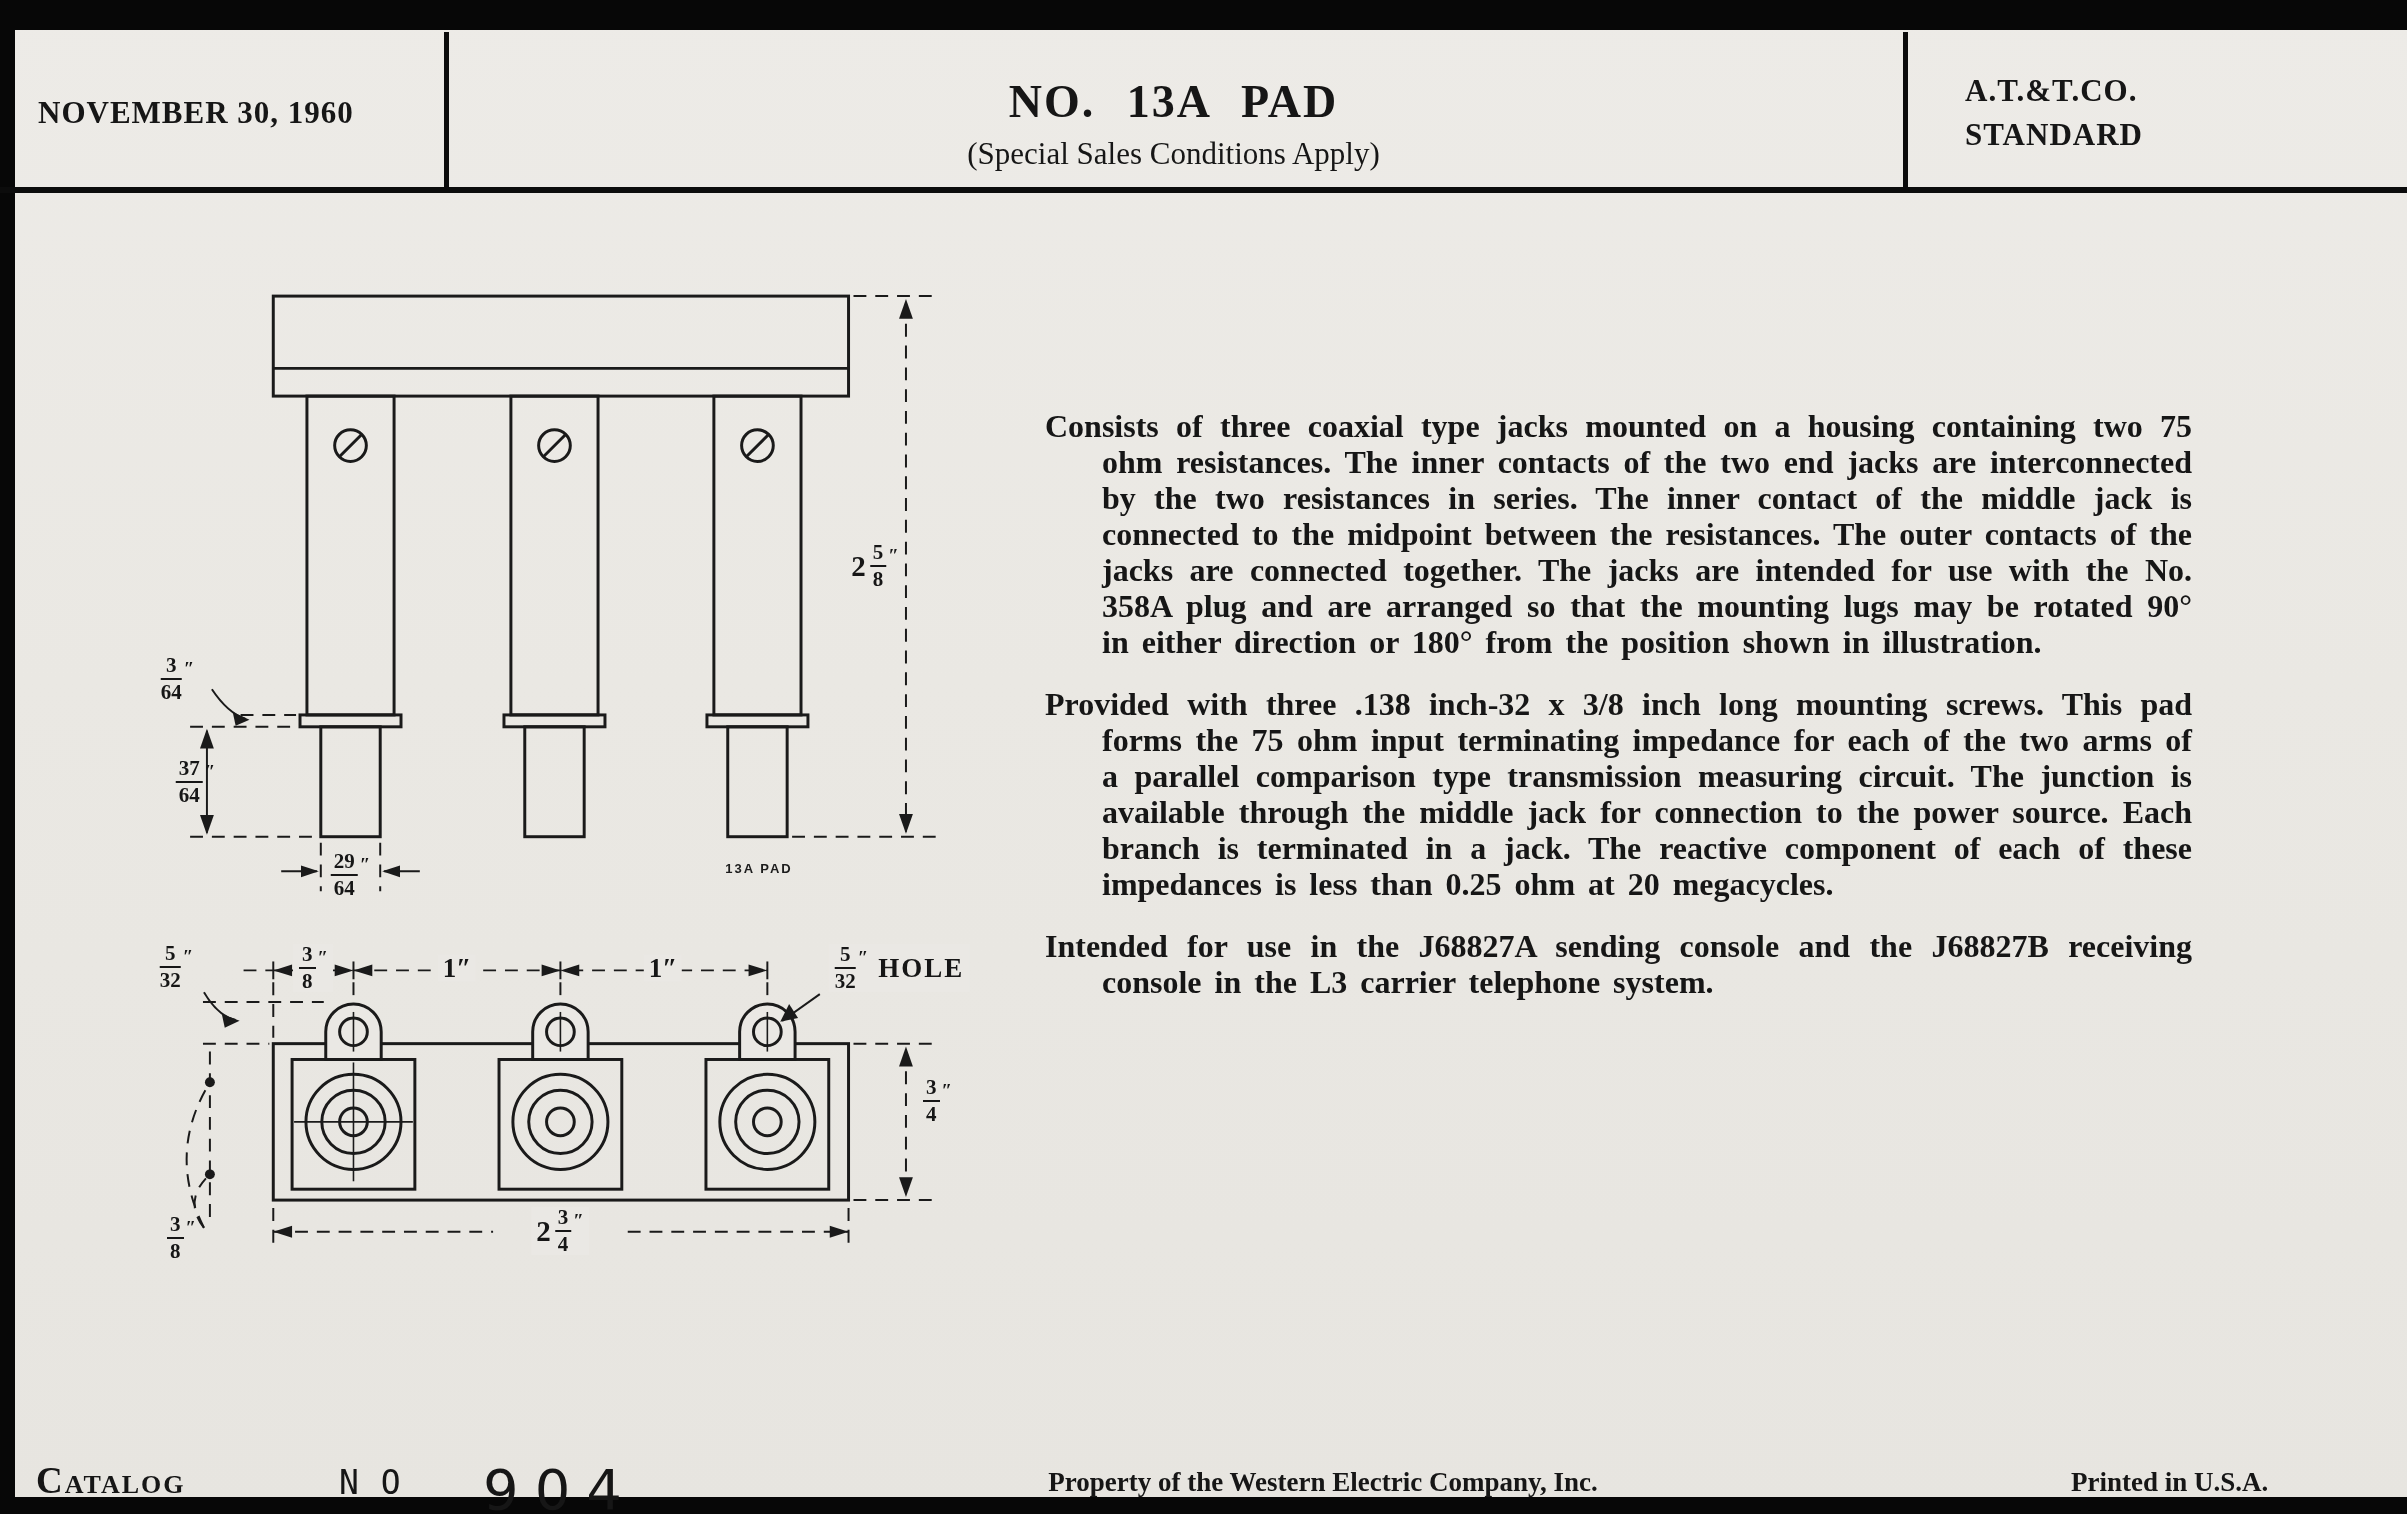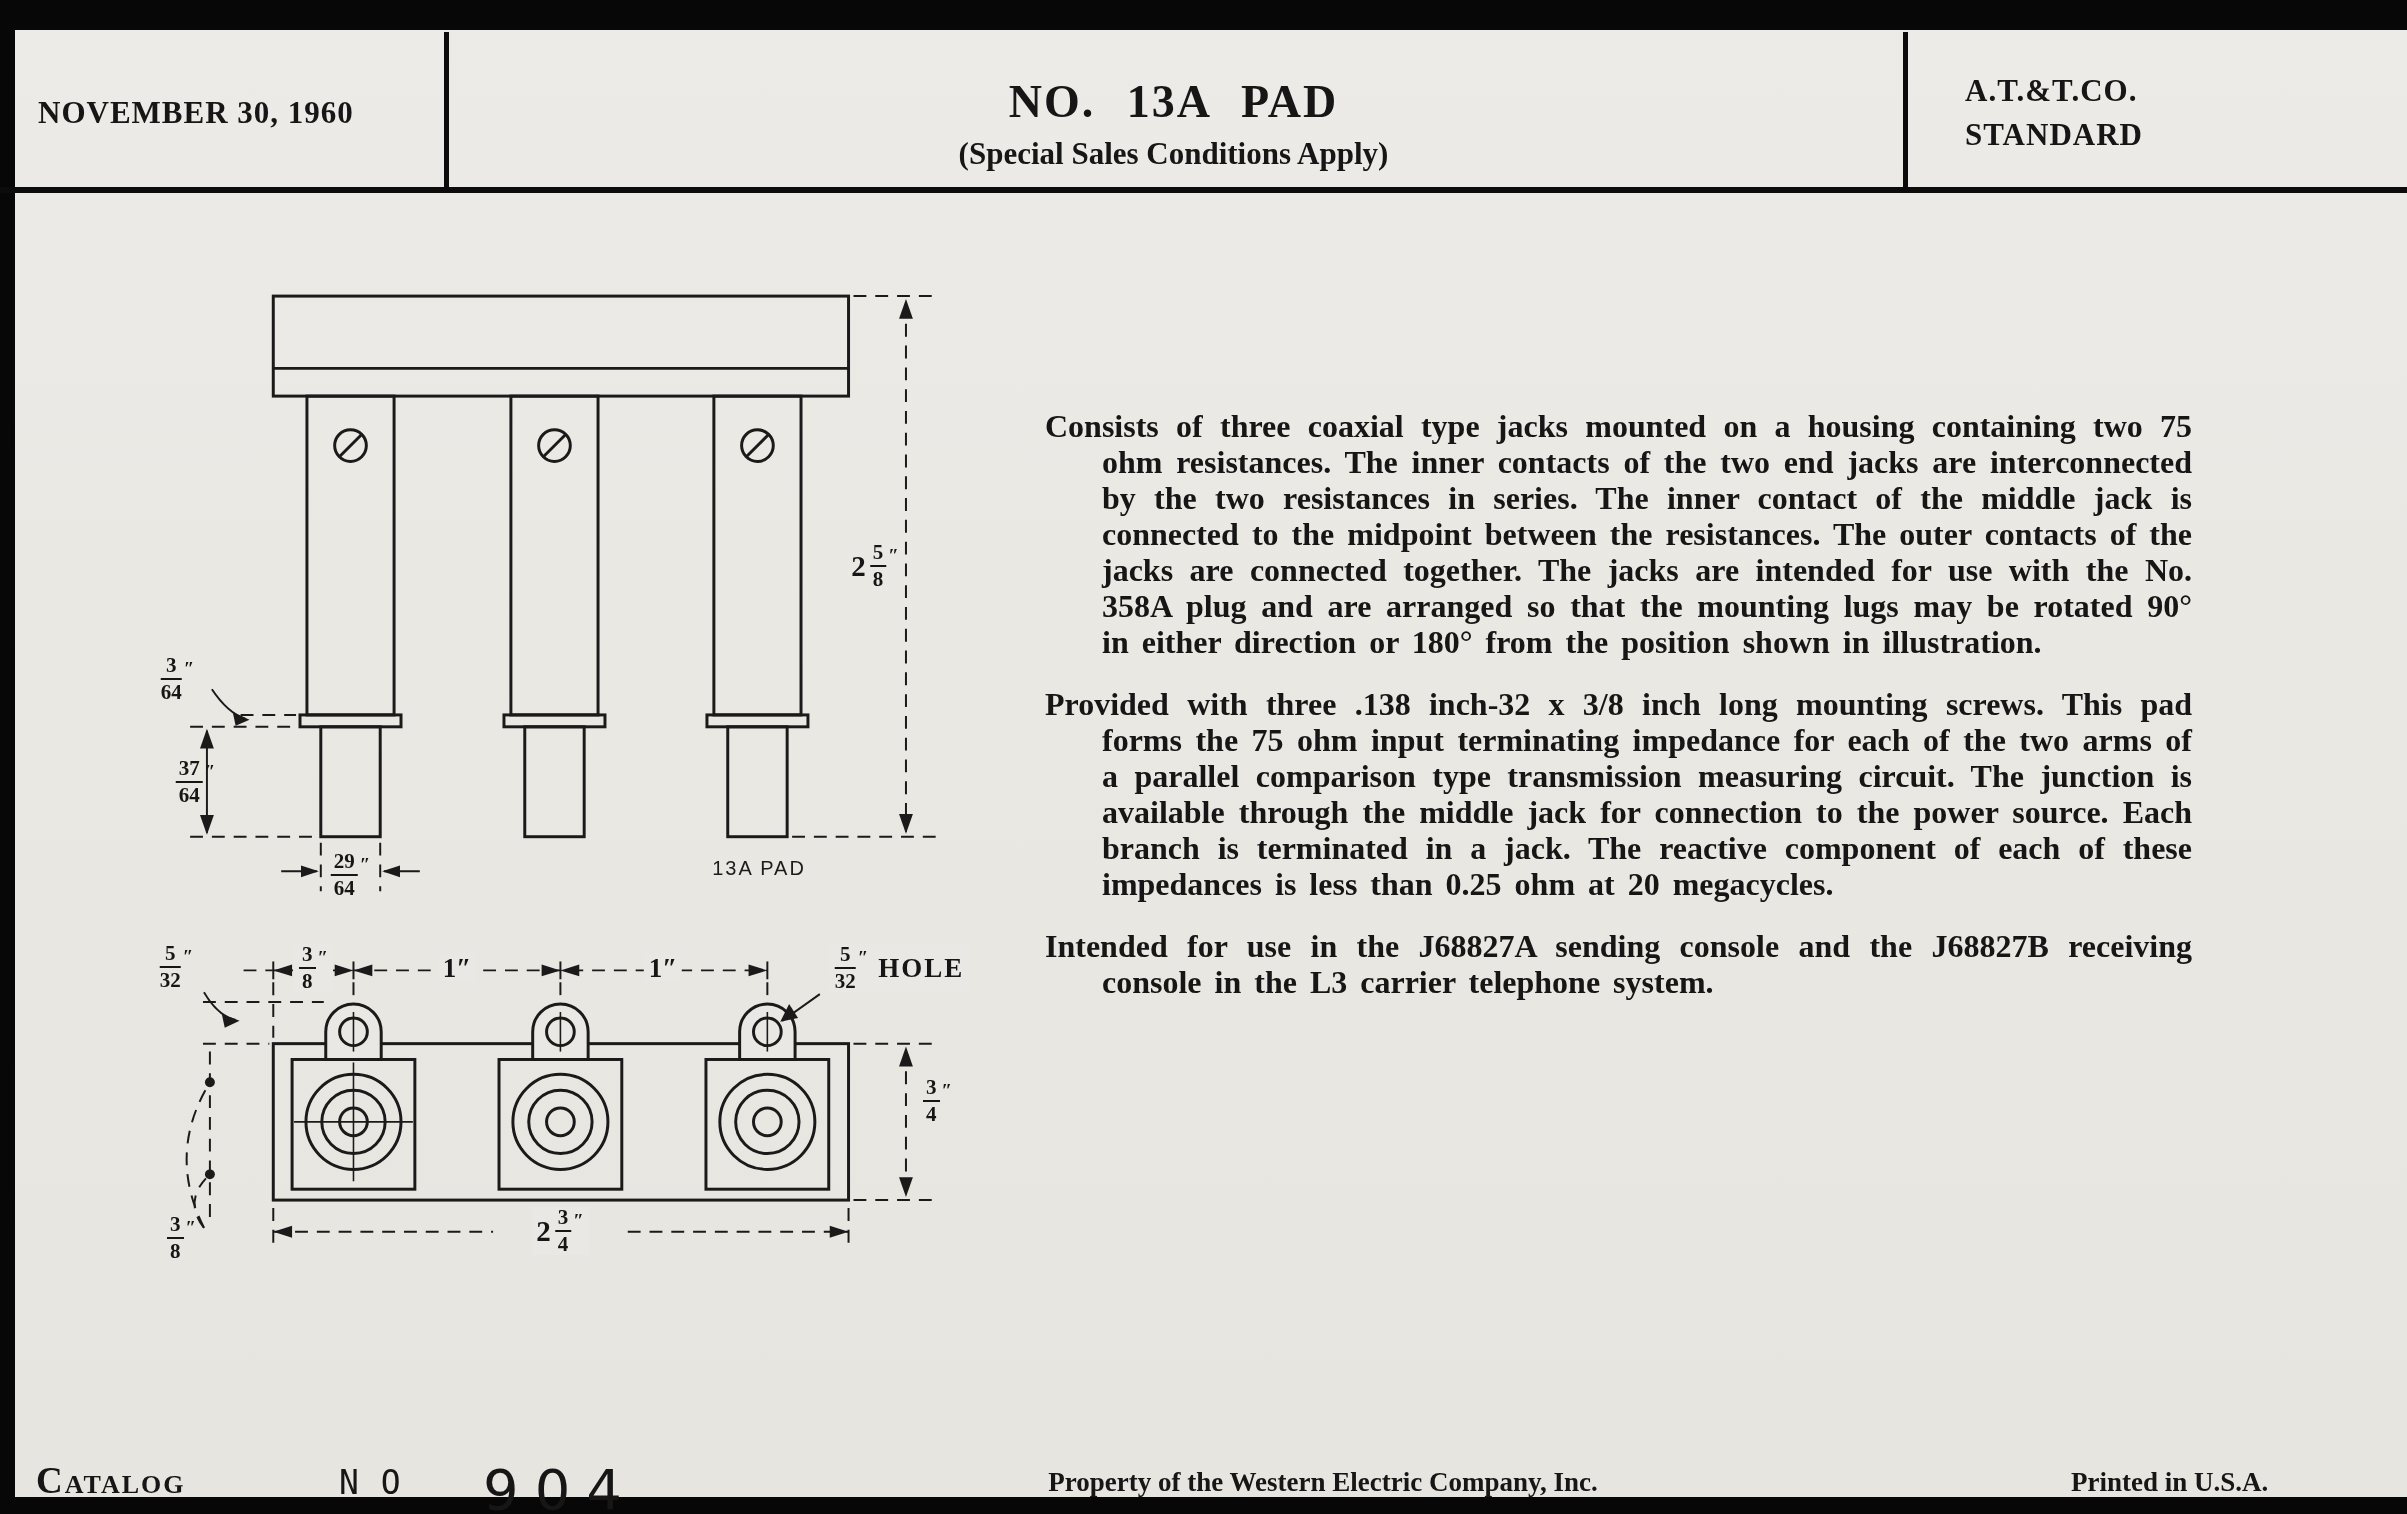--- a/index.html
+++ b/index.html
@@ -16,42 +16,42 @@
   .bar-bottom{left:0;top:1497px;width:2408px;height:18px;}
   .bar-left{left:0;top:0;width:15px;height:1515px;}
   .header-rule{position:absolute;left:0;top:187px;width:2408px;height:6px;background:#0c0c0c;}
   .vdiv{position:absolute;top:32px;height:156px;width:5px;background:#0c0c0c;}
   .vdiv-1{left:444px;}
   .vdiv-2{left:1903px;}
 
   .hdr-date{position:absolute;left:38px;top:95px;font-size:31px;font-weight:bold;letter-spacing:1px;}
   .hdr-center{position:absolute;left:444px;top:77px;width:1459px;text-align:center;}
   .hdr-title{font-size:46px;font-weight:bold;letter-spacing:2px;word-spacing:18px;line-height:1.1;}
-  .hdr-subtitle{font-size:31px;font-weight:bold;margin-top:8px;}
+  .hdr-subtitle{font-size:31px;font-weight:normal;margin-top:8px;}
   .hdr-org{position:absolute;left:1965px;top:69px;width:356px;text-align:left;font-size:31px;font-weight:bold;line-height:44px;letter-spacing:1px;}
 
   .drawings-svg{position:absolute;left:0;top:0;}
 
   .dim{
     position:absolute;transform:translate(-50%,-50%);
     display:flex;align-items:center;justify-content:center;
     font-weight:bold;color:#161616;white-space:nowrap;line-height:1;
   }
   .dim .whole{font-size:29px;margin-right:3px;}
   .dim .frac{display:inline-block;font-size:21px;text-align:center;margin:0 1px;}
   .dim .fnum{display:block;border-bottom:2.5px solid #161616;padding:0 3px 2px;}
   .dim .fden{display:block;padding-top:2px;}
   .dim .unit{font-size:19px;margin-top:-22px;margin-left:1px;}
   .dim .plain{font-size:27px;}
   .dim .word{font-family:Liberation Serif, serif;font-size:27px;letter-spacing:2px;margin-left:10px;}
   .dim.bg{background:#eae8e4;padding:0 5px;}
   .caption{
     position:absolute;transform:translate(-50%,-50%);
     font-family:"Liberation Sans","DejaVu Sans",sans-serif;
-    font-size:20px;font-weight:normal;letter-spacing:2px;color:#1c1c1c;white-space:nowrap;
+    font-size:13px;font-weight:bold;letter-spacing:2px;color:#1c1c1c;white-space:nowrap;
   }
 
   .description{position:absolute;left:1045px;top:408px;width:1147px;}
   .description p{
     margin:0 0 26px 0;
     font-size:32px;line-height:36px;font-weight:bold;
     text-align:justify;word-spacing:5px;
     padding-left:57px;text-indent:-57px;
   }
 

